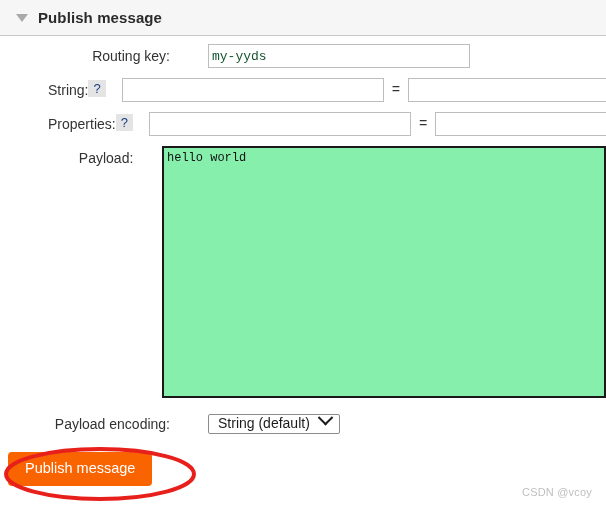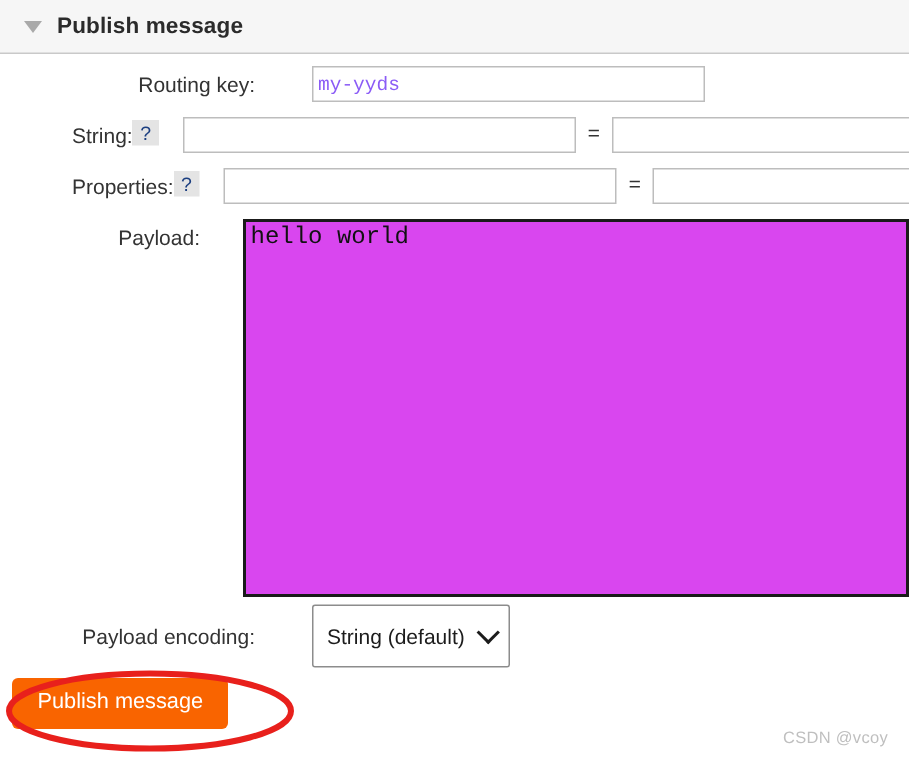--- a/index.html
+++ b/index.html
@@ -98,44 +98,44 @@
     align-items: center;
   }
 
   input.text-field {
     height: 24px;
     box-sizing: border-box;
     border: 1px solid #bdbdbd;
     background: #ffffff;
     font-family: "Liberation Mono", monospace;
     font-size: 13px;
-    color: #8b5cf6;
+    color: #14532d;
     padding: 1px 3px;
     outline: none;
   }
   input.routing-key { width: 262px; }
   input.kv-key      { width: 262px; }
   input.kv-value    { width: 210px; }
 
   .equals {
     font-family: "Liberation Mono", monospace;
     font-size: 14px;
     color: #333333;
     margin: 0 8px;
     user-select: none;
   }
 
   textarea.payload {
     width: 444px;
     height: 252px;
     box-sizing: border-box;
     border: 2px solid #1a1a1a;
-    background: #d946ef;
+    background: #86efac;
     font-family: "Liberation Mono", monospace;
-    font-size: 16px;
+    font-size: 12px;
     color: #111111;
     padding: 2px 3px;
     resize: none;
     outline: none;
     overflow: hidden;
     line-height: 16px;
   }
 
   
   .encoding-row {
@@ -144,30 +144,30 @@
     margin-top: 12px;
     height: 28px;
   }
   .encoding-row .label-cell {
     padding-top: 0;
   }
   .select-cell {
     padding-left: 16px;
   }
   .fake-select {
-    height: 42px;
+    height: 20px;
     box-sizing: border-box;
     border: 1px solid #8c8c8c;
     border-radius: 2px;
     background: #ffffff;
     font-size: 14px;
     color: #1c1c1c;
     padding: 0 8px 0 9px;
     display: inline-flex;
-    align-items: center;
+    align-items: flex-start;
     gap: 10px;
     cursor: pointer;
   }
   .chev {
     width: 9px;
     height: 9px;
     border-right: 2px solid #1c1c1c;
     border-bottom: 2px solid #1c1c1c;
     transform: rotate(45deg) translate(-2px, -2px);
   }

